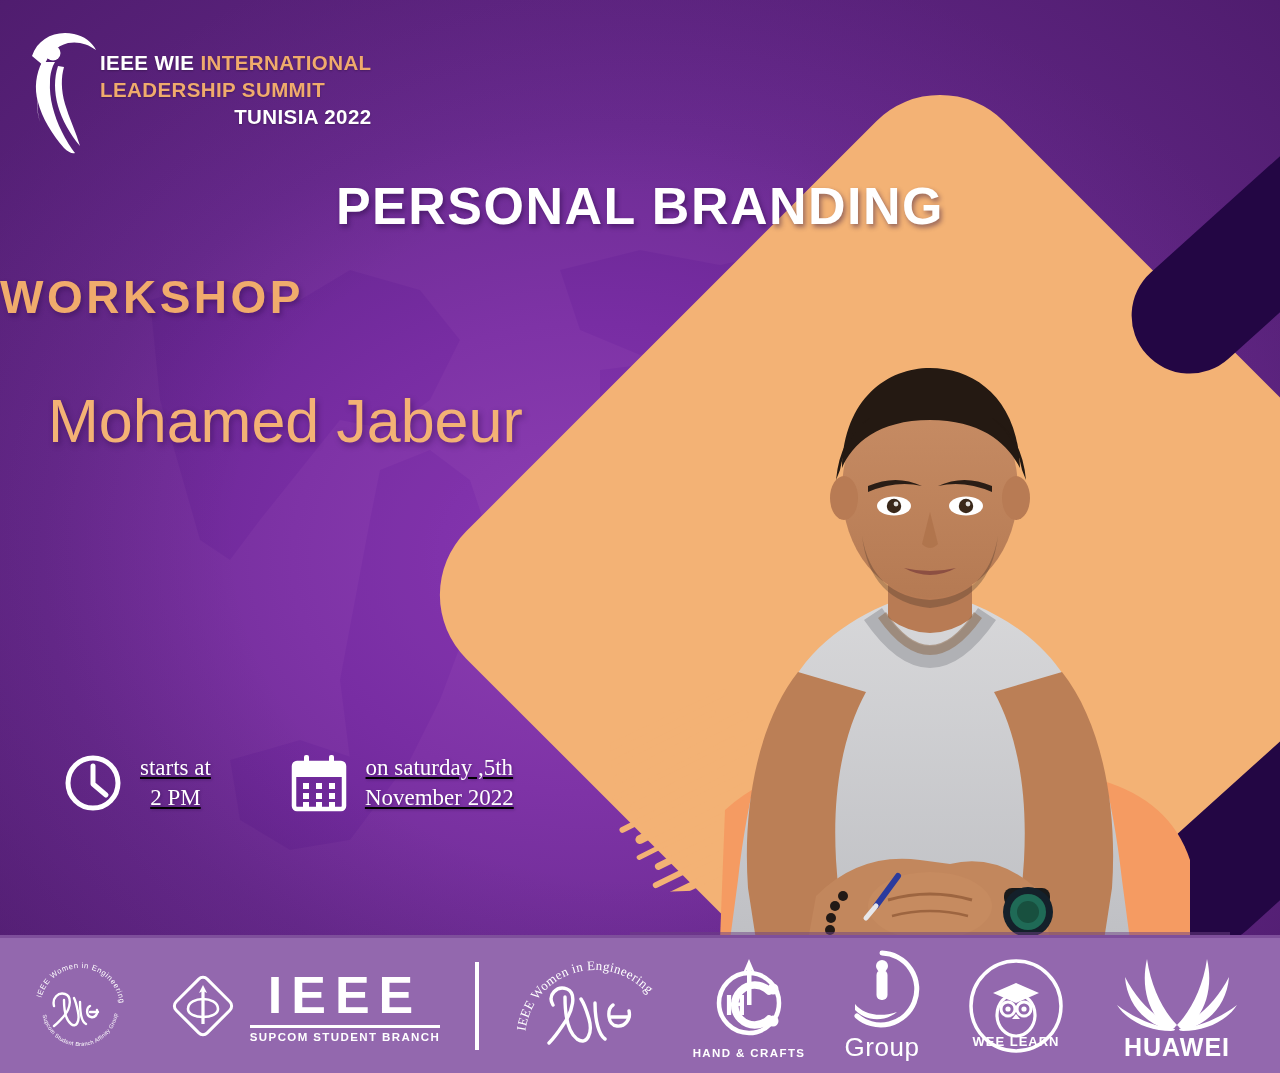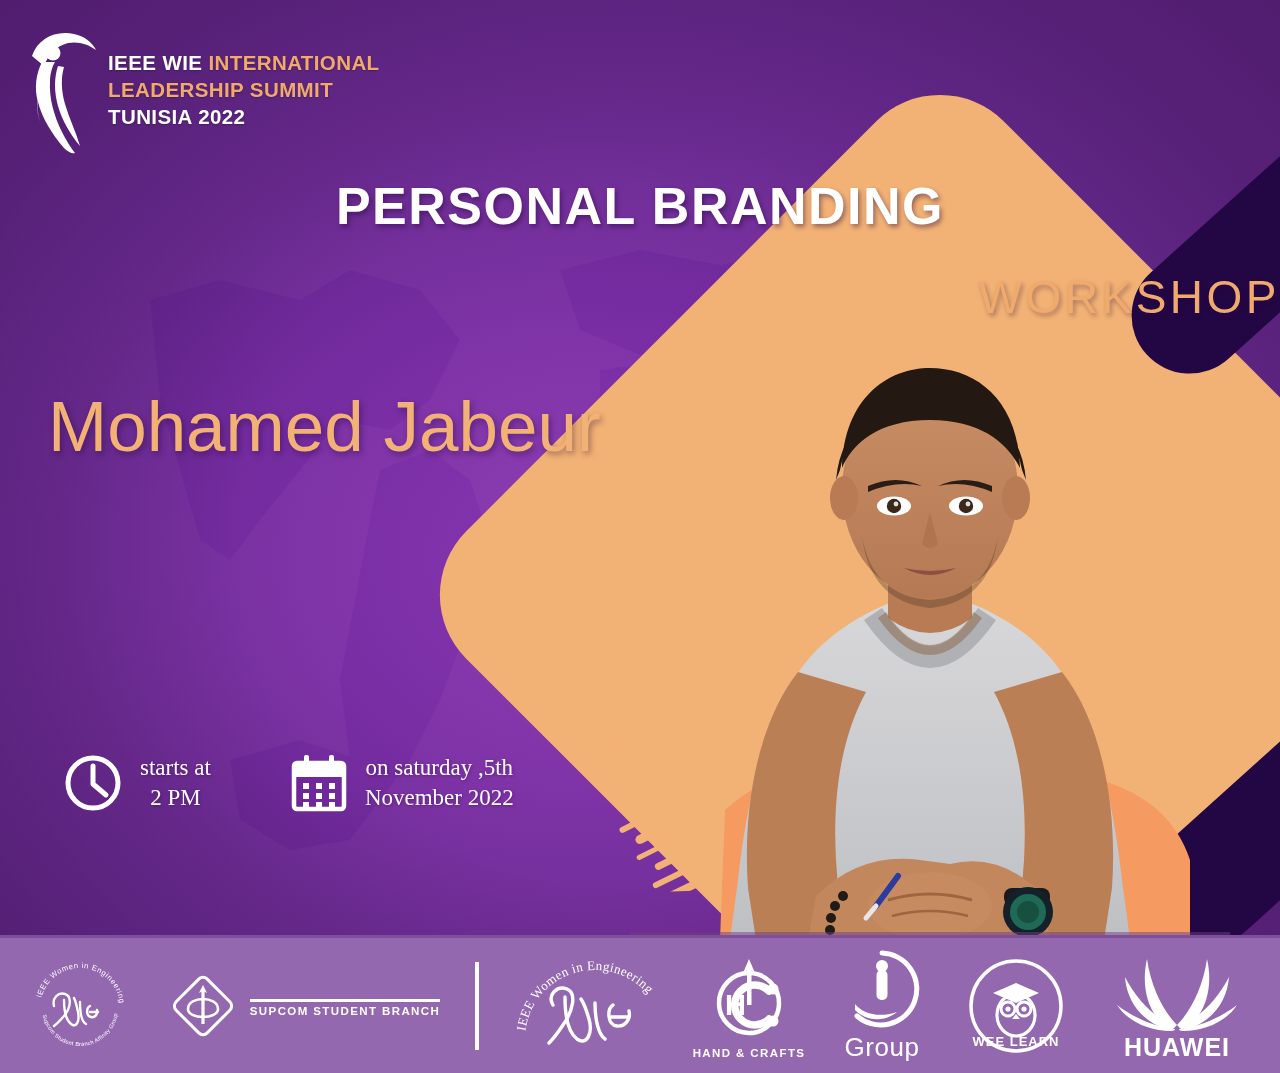--- a/index.html
+++ b/index.html
@@ -68,60 +68,60 @@
     left:630px;top:340px;width:600px;height:600px;
     overflow:hidden;
   }
   .photo{
     position:absolute;left:0;top:0;width:600px;height:600px;
   }
 
   
   .logo-block{
     position:absolute;left:22px;top:22px;
-    display:flex;align-items:center;gap:8px;
+    display:flex;align-items:center;gap:0;
   }
   .logo-mark{width:78px;height:135px;flex:0 0 auto;}
   .logo-text{
     font-weight:bold;
     font-size:20.5px;
     letter-spacing:.4px;
     line-height:1.32;
     text-shadow:0 1px 2px rgba(0,0,0,.25);
   }
   .logo-text .l1 .w{color:#ffffff;}
   .logo-text .l1 .o{color:#f0ab6c;}
   .logo-text .l2{color:#f0ab6c;}
-  .logo-text .l3{color:#ffffff;}
+  .logo-text .l3{color:#ffffff;text-align:right;}
 
   
   .title-main{
     position:absolute;left:0;right:0;top:176px;
     text-align:center;
     color:#ffffff;
     font-size:52px;
     font-weight:bold;
     letter-spacing:1.5px;
     text-shadow:2px 3px 5px rgba(35,6,60,.45);
   }
   .title-sub{
     position:absolute;left:0;right:0;top:270px;
-    text-align:right;
+    text-align:left;
     color:#f0ab6c;
     font-size:46px;
-    font-weight:normal;
+    font-weight:bold;
     letter-spacing:3.5px;
     text-shadow:2px 3px 5px rgba(35,6,60,.35);
   }
 
   
   .speaker-name{
     position:absolute;left:48px;top:386px;
     color:#f3b275;
-    font-size:71px;
+    font-size:61px;
     font-weight:normal;
     letter-spacing:0px;
     text-shadow:2px 3px 6px rgba(35,6,60,.4);
   }
   .roles{
     position:absolute;left:112px;top:504px;
     margin:0;padding:0;list-style:none;
   }
   .roles li{
     color:#ffffff;
@@ -134,21 +134,21 @@
   .roles li::before{
     content:"";
     position:absolute;left:12px;top:16px;
     width:7.5px;height:7.5px;border-radius:50%;
     background:#ffffff;
   }
 
   
   .meta-row{
     position:absolute;left:62px;top:752px;
-    display:flex;align-items:center;gap:0;
+    display:flex;align-items:center;gap:0;text-decoration:underline;
   }
   .meta-item{display:flex;align-items:center;}
   .meta-icon{flex:0 0 auto;}
   .meta-text{
     font-family:"Liberation Serif", serif;
     color:#ffffff;
     font-size:23px;
     line-height:30px;
     text-align:center;
     margin-left:16px;
@@ -406,20 +406,21 @@
       </div>
 
       <div class="f-logo" style="width:300px;flex-direction:row;gap:12px;">
         <svg width="70" height="70" viewBox="0 0 70 70">
           <rect x="13" y="13" width="44" height="44" rx="6" transform="rotate(45 35 35)" fill="none" stroke="#ffffff" stroke-width="3"></rect>
           <path d="M35 14 L31 22 L35 20 L39 22 Z" fill="#ffffff"></path>
           <rect x="33.4" y="19" width="3.2" height="34" fill="#ffffff"></rect>
           <path d="M20 38 C20 31 28 28 35 28 C42 28 50 31 50 38 C50 43 43 46 35 46 C27 46 20 43 20 38 Z" fill="none" stroke="#ffffff" stroke-width="2.6"></path>
         </svg>
         <div style="display:flex;flex-direction:column;align-items:center;">
+          <div style="font-size:52px;font-weight:bold;letter-spacing:9px;line-height:1;color:#fff;">IEEE</div>
           <div style="height:3px;background:#fff;width:100%;margin:4px 0 3px;"></div>
           <div class="f-label small" style="margin-top:0;">SUPCOM STUDENT BRANCH</div>
         </div>
       </div>
 
       <div style="flex:0 0 auto;width:46px;display:flex;justify-content:center;">
         <div class="f-divider"></div>
       </div>
 
       <div class="f-logo" style="width:186px;">

